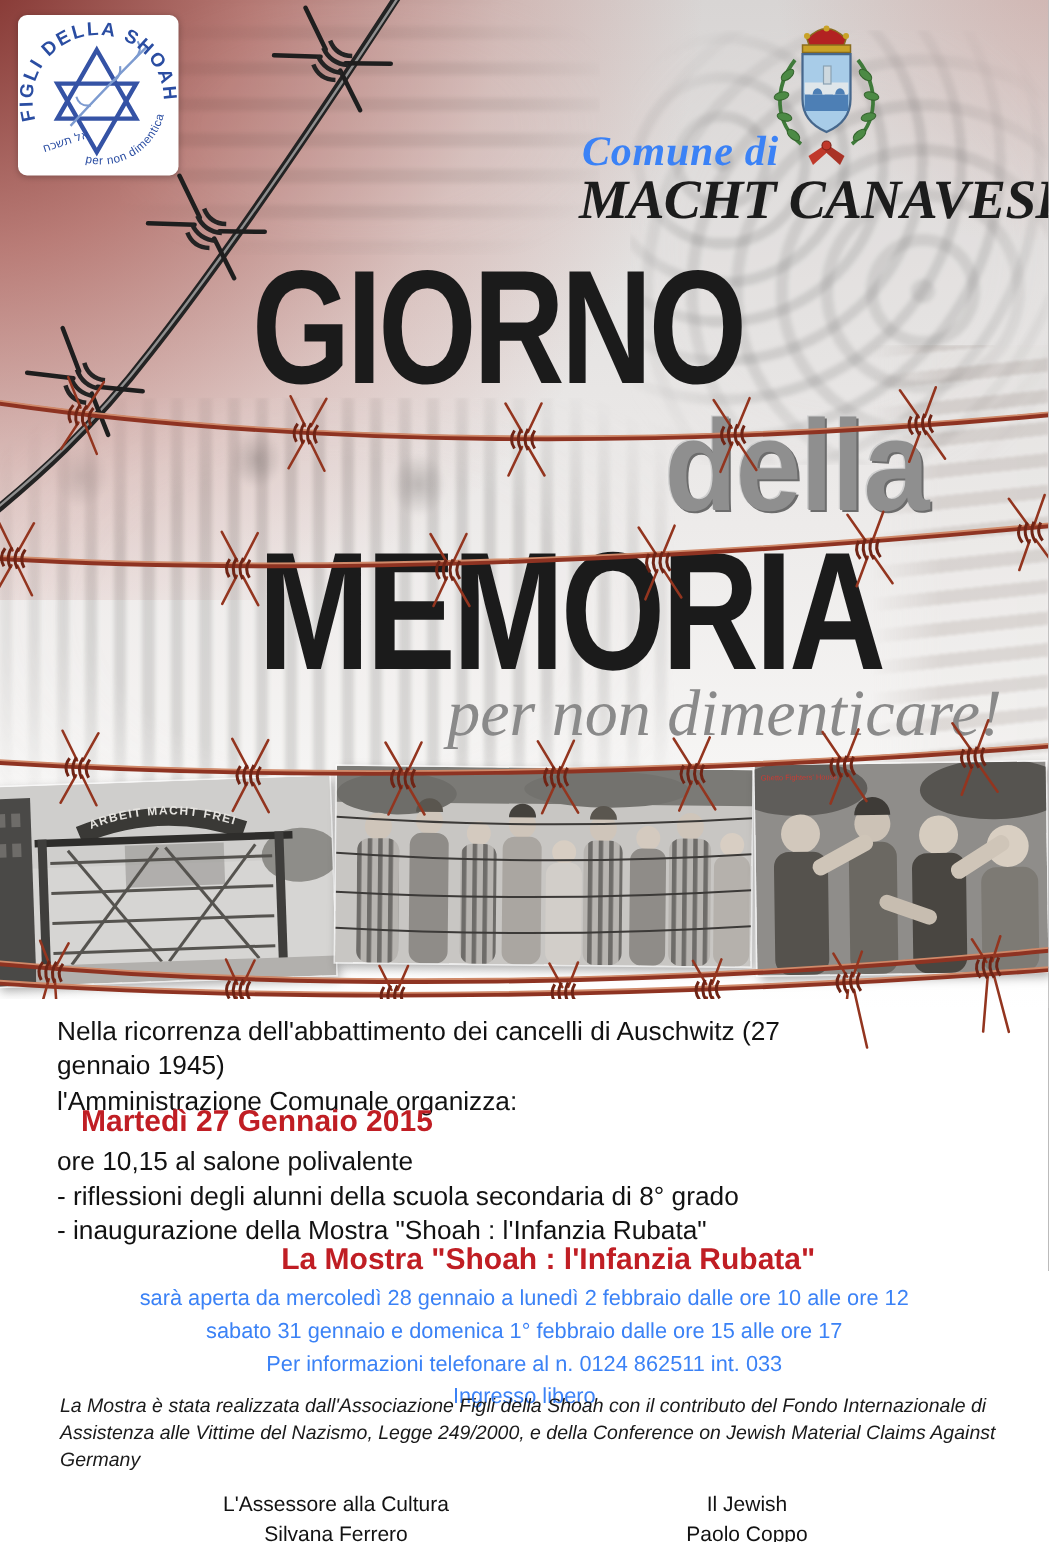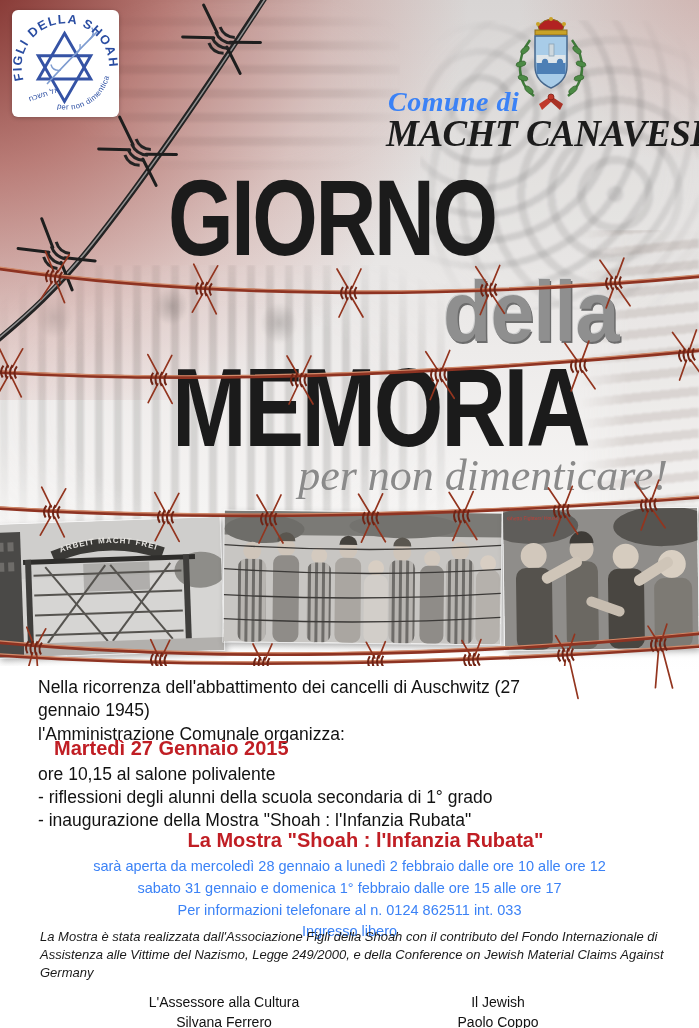--- a/index.html
+++ b/index.html
@@ -372,21 +372,21 @@
   </svg>
 
   <div class="info">
     <div class="intro">
       <div>Nella ricorrenza dell'abbattimento dei cancelli di Auschwitz (27 gennaio 1945)</div>
       <div>l'Amministrazione Comunale organizza:</div>
     </div>
     <div class="event-date red">Martedì 27 Gennaio 2015</div>
     <div class="event-block">
       <div>ore 10,15 al salone polivalente</div>
-      <div>- riflessioni degli alunni della scuola secondaria di 1° grado</div>
+      <div>- riflessioni degli alunni della scuola secondaria di 8° grado</div>
       <div>- inaugurazione della Mostra "Shoah : l'Infanzia Rubata"</div>
     </div>
     <div class="mostra-title red">La Mostra "Shoah : l'Infanzia Rubata"</div>
     <div class="mostra-lines">
       <div>sarà aperta da mercoledì 28 gennaio a lunedì 2 febbraio dalle ore 10 alle ore 12</div>
       <div>sabato 31 gennaio e domenica 1° febbraio dalle ore 15 alle ore 17</div>
       <div>Per informazioni telefonare al n. 0124 862511 int. 033</div>
       <div>Ingresso libero</div>
     </div>
     <div class="note">

